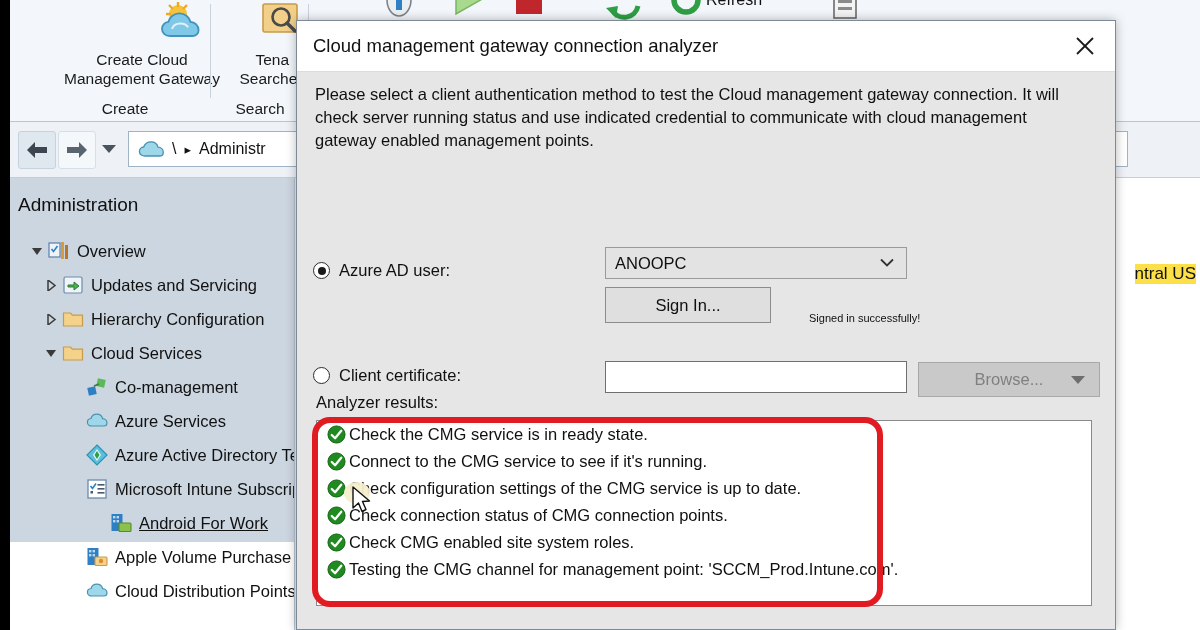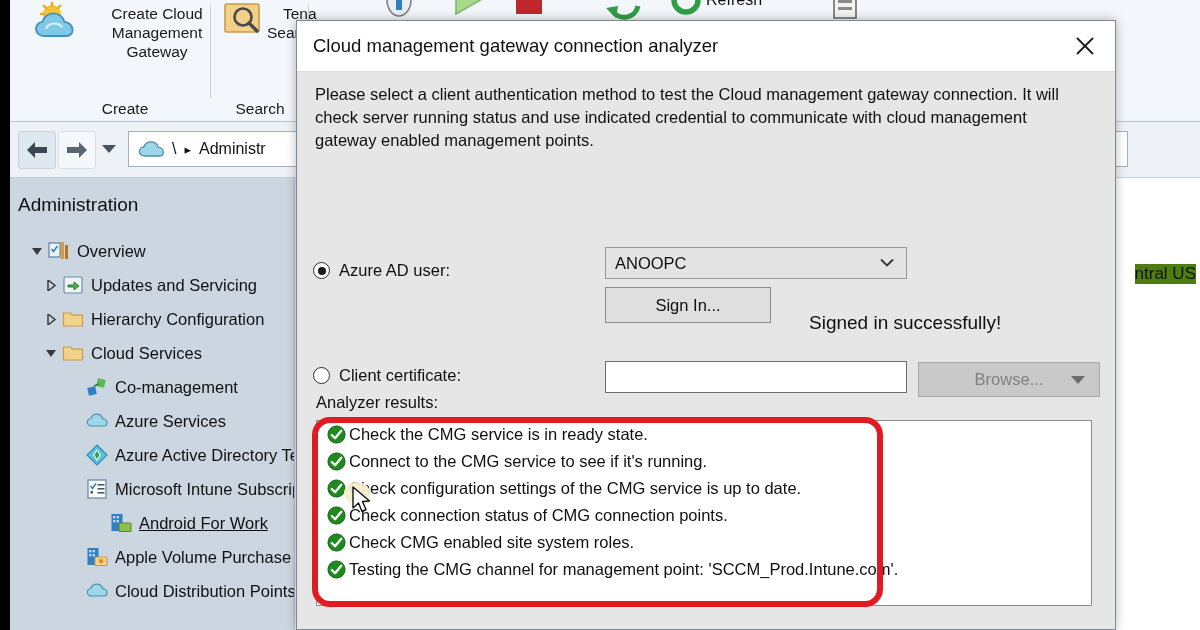--- a/index.html
+++ b/index.html
@@ -37,21 +37,21 @@
   .rb-group {
     position: absolute; top: 0; height: 122px;
     box-sizing: border-box;
   }
   .rb-sep {
     position: absolute; top: 4px; width: 1px; height: 94px;
     background: #c8d2dd;
   }
   .rb-btn {
     position: absolute; top: 0;
-    display: flex; flex-direction: row; align-items: flex-start;
+    display: flex; flex-direction: column; align-items: flex-end;
     width: 190px;
   }
   .rb-icon { height: 46px; display:flex; align-items:flex-end; justify-content:center; }
   .rb-label {
     font-size: 15.5px; color: #1a1a1a; text-align: center;
     line-height: 19px; margin-top: 4px;
     font-family: "Liberation Sans", sans-serif;
   }
   .rb-group-title {
     position: absolute; bottom: 4px; width: 100%; text-align: center;
@@ -79,21 +79,21 @@
     width: 1000px;
     background: #ffffff; border: 1px solid #9fb3c6;
     box-sizing: border-box;
     display: flex; align-items: center; gap: 8px;
     padding-left: 9px;
     font-size: 16px; color: #111;
   }
 
   
   .treepane {
-    position: absolute; left: 10px; top: 178px; width: 292px; height: 452px;
+    position: absolute; left: 10px; top: 178px; width: 292px; height: 364px;
     background: #ccd6e0;
     box-sizing: border-box;
   }
   .tree-title {
     position: absolute; left: 8px; top: 16px;
     font-size: 19px; color: #101010;
   }
   .tree-list { position: absolute; left: 0; top: 56px; width: 292px; }
   .tree-item {
     position: relative; height: 34px; display: flex; align-items: center;
@@ -106,21 +106,21 @@
     background: #e8edf2; border-left: 1px solid #b9c5d2;
   }
 
   
   .content {
     position: absolute; left: 301px; top: 178px; width: 899px; height: 452px;
     background: #ffffff;
   }
   .right-chip {
     position: absolute; right: 4px; top: 86px;
-    font-size: 17px; color: #111; background: #4d7c0f;
+    font-size: 17px; color: #111; background: #fde047;
   }
   .content-border-top {
     position: absolute; left: 301px; top: 178px; width: 899px; height: 2px;
     background: #9fb3c6;
   }
 
   
   .dialog {
     position: absolute; left: 296px; top: 20px; width: 820px; height: 610px;
     background: #e6e6e6;
@@ -192,21 +192,21 @@
     font-size: 16.5px; color: #101010;
   }
   .btn.disabled {
     background: #c9c9c9; border: 1px solid #a8a8a8; color: #808080;
   }
   .btn .tri {
     position: absolute; right: 14px; top: 50%; transform: translateY(-50%);
     width: 0; height: 0; border-left: 7px solid transparent;
     border-right: 7px solid transparent; border-top: 8px solid #6e6e6e;
   }
-  .signed-msg { position: absolute; font-size: 19px; color: #101010; text-align: center; }
+  .signed-msg { position: absolute; font-size: 11px; color: #101010; text-align: center; }
 
   .results-label { position: absolute; left: 316px; top: 393px; font-size: 16.5px; color: #101010; }
   .results-box {
     position: absolute; left: 316px; top: 420px; width: 776px; height: 186px;
     background: #ffffff; border: 1px solid #8a8a8a;
     box-sizing: border-box; overflow: hidden;
   }
   .res-row {
     position: relative; height: 27px; display: flex; align-items: center;
     padding-left: 10px; font-size: 16.5px; color: #101010; white-space: nowrap;

